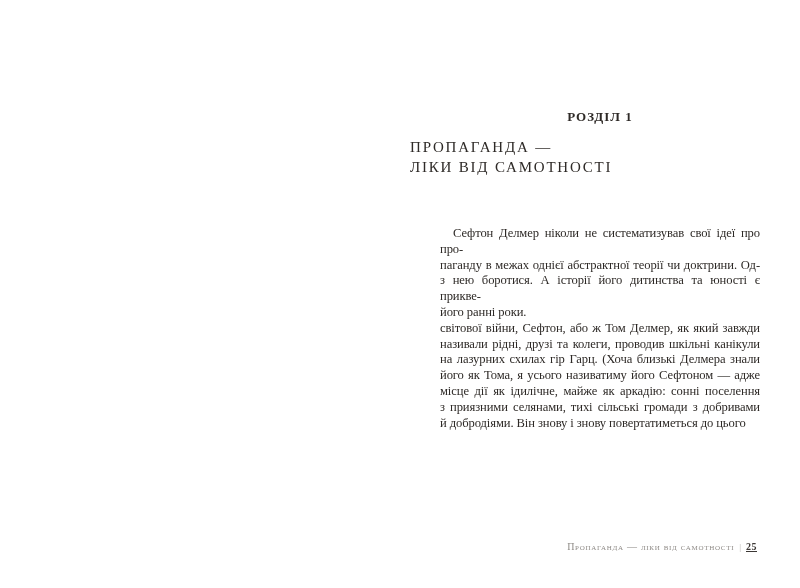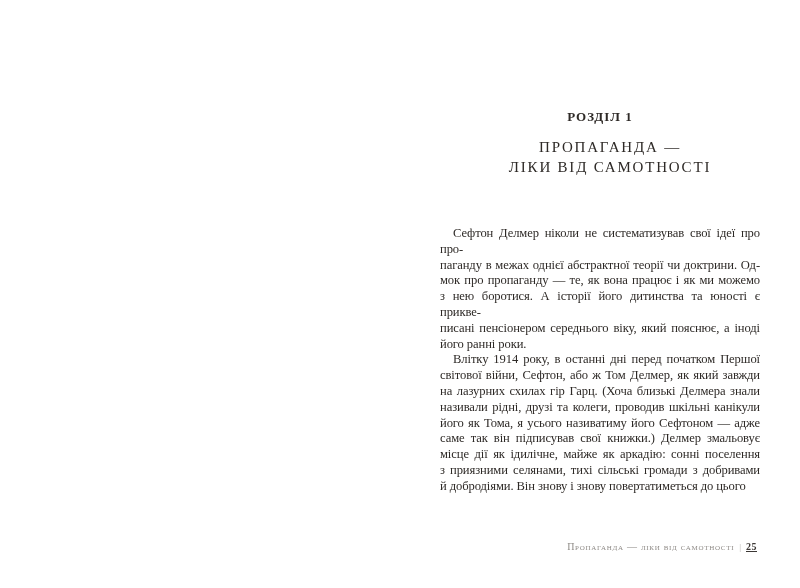--- a/index.html
+++ b/index.html
@@ -21,23 +21,22 @@
     left: 440px;
     width: 320px;
     text-align: center;
     font-size: 13px;
     font-weight: bold;
     letter-spacing: 1px;
   }
   .title {
     position: absolute;
     top: 137px;
-    left: 420px;
+    left: 410px;
     width: 380px;
-    text-align: center;
     font-size: 15px;
     line-height: 20px;
     letter-spacing: 1.8px;
     font-weight: normal;
   }
   .body-block {
     position: absolute;
     top: 226px;
     left: 440px;
     width: 320px;
@@ -84,32 +83,28 @@
 
   <div class="title">
     <div class="title-line">ПРОПАГАНДА —</div>
     <div class="title-line">ЛІКИ ВІД САМОТНОСТІ</div>
   </div>
 
   <div class="body-block">
     <div class="paragraph">
         <div class="body-line first">Сефтон Делмер ніколи не систематизував свої ідеї про про-</div>
         <div class="body-line">паганду в межах однієї абстрактної теорії чи доктрини. Од-</div>
-        <div class="body-line">мок про пропаганду — те, як вона працює і як ми можемо</div>
         <div class="body-line">з нею боротися. А історії його дитинства та юності є прикве-</div>
-        <div class="body-line">писані пенсіонером середнього віку, який пояснює, а іноді</div>
         <div class="body-line last">його ранні роки.</div>
       </div>
     <div class="paragraph">
-        <div class="body-line first">Влітку 1914 року, в останні дні перед початком Першої</div>
         <div class="body-line">світової війни, Сефтон, або ж Том Делмер, як який завжди</div>
+        <div class="body-line">називали рідні, друзі та колеги, проводив шкільні канікули</div>
         <div class="body-line">на лазурних схилах гір Гарц. (Хоча близькі Делмера знали</div>
-        <div class="body-line">називали рідні, друзі та колеги, проводив шкільні канікули</div>
         <div class="body-line">його як Тома, я усього називатиму його Сефтоном — адже</div>
-        <div class="body-line">саме так він підписував свої книжки.) Делмер змальовує</div>
         <div class="body-line">місце дії як ідилічне, майже як аркадію: сонні поселення</div>
         <div class="body-line">з приязними селянами, тихі сільські громади з добривами</div>
         <div class="body-line last">й добродіями. Він знову і знову повертатиметься до цього</div>
       </div>
   </div>
 
   <div class="footer">
     <span class="running-title" style="color: rgb(142, 138, 134);">Пропаганда — ліки від самотності</span><span class="footer-sep" style="color: rgb(185, 182, 179);">|</span><span class="page-number" style="color: rgb(60, 56, 53);">25</span>
   </div>
 

